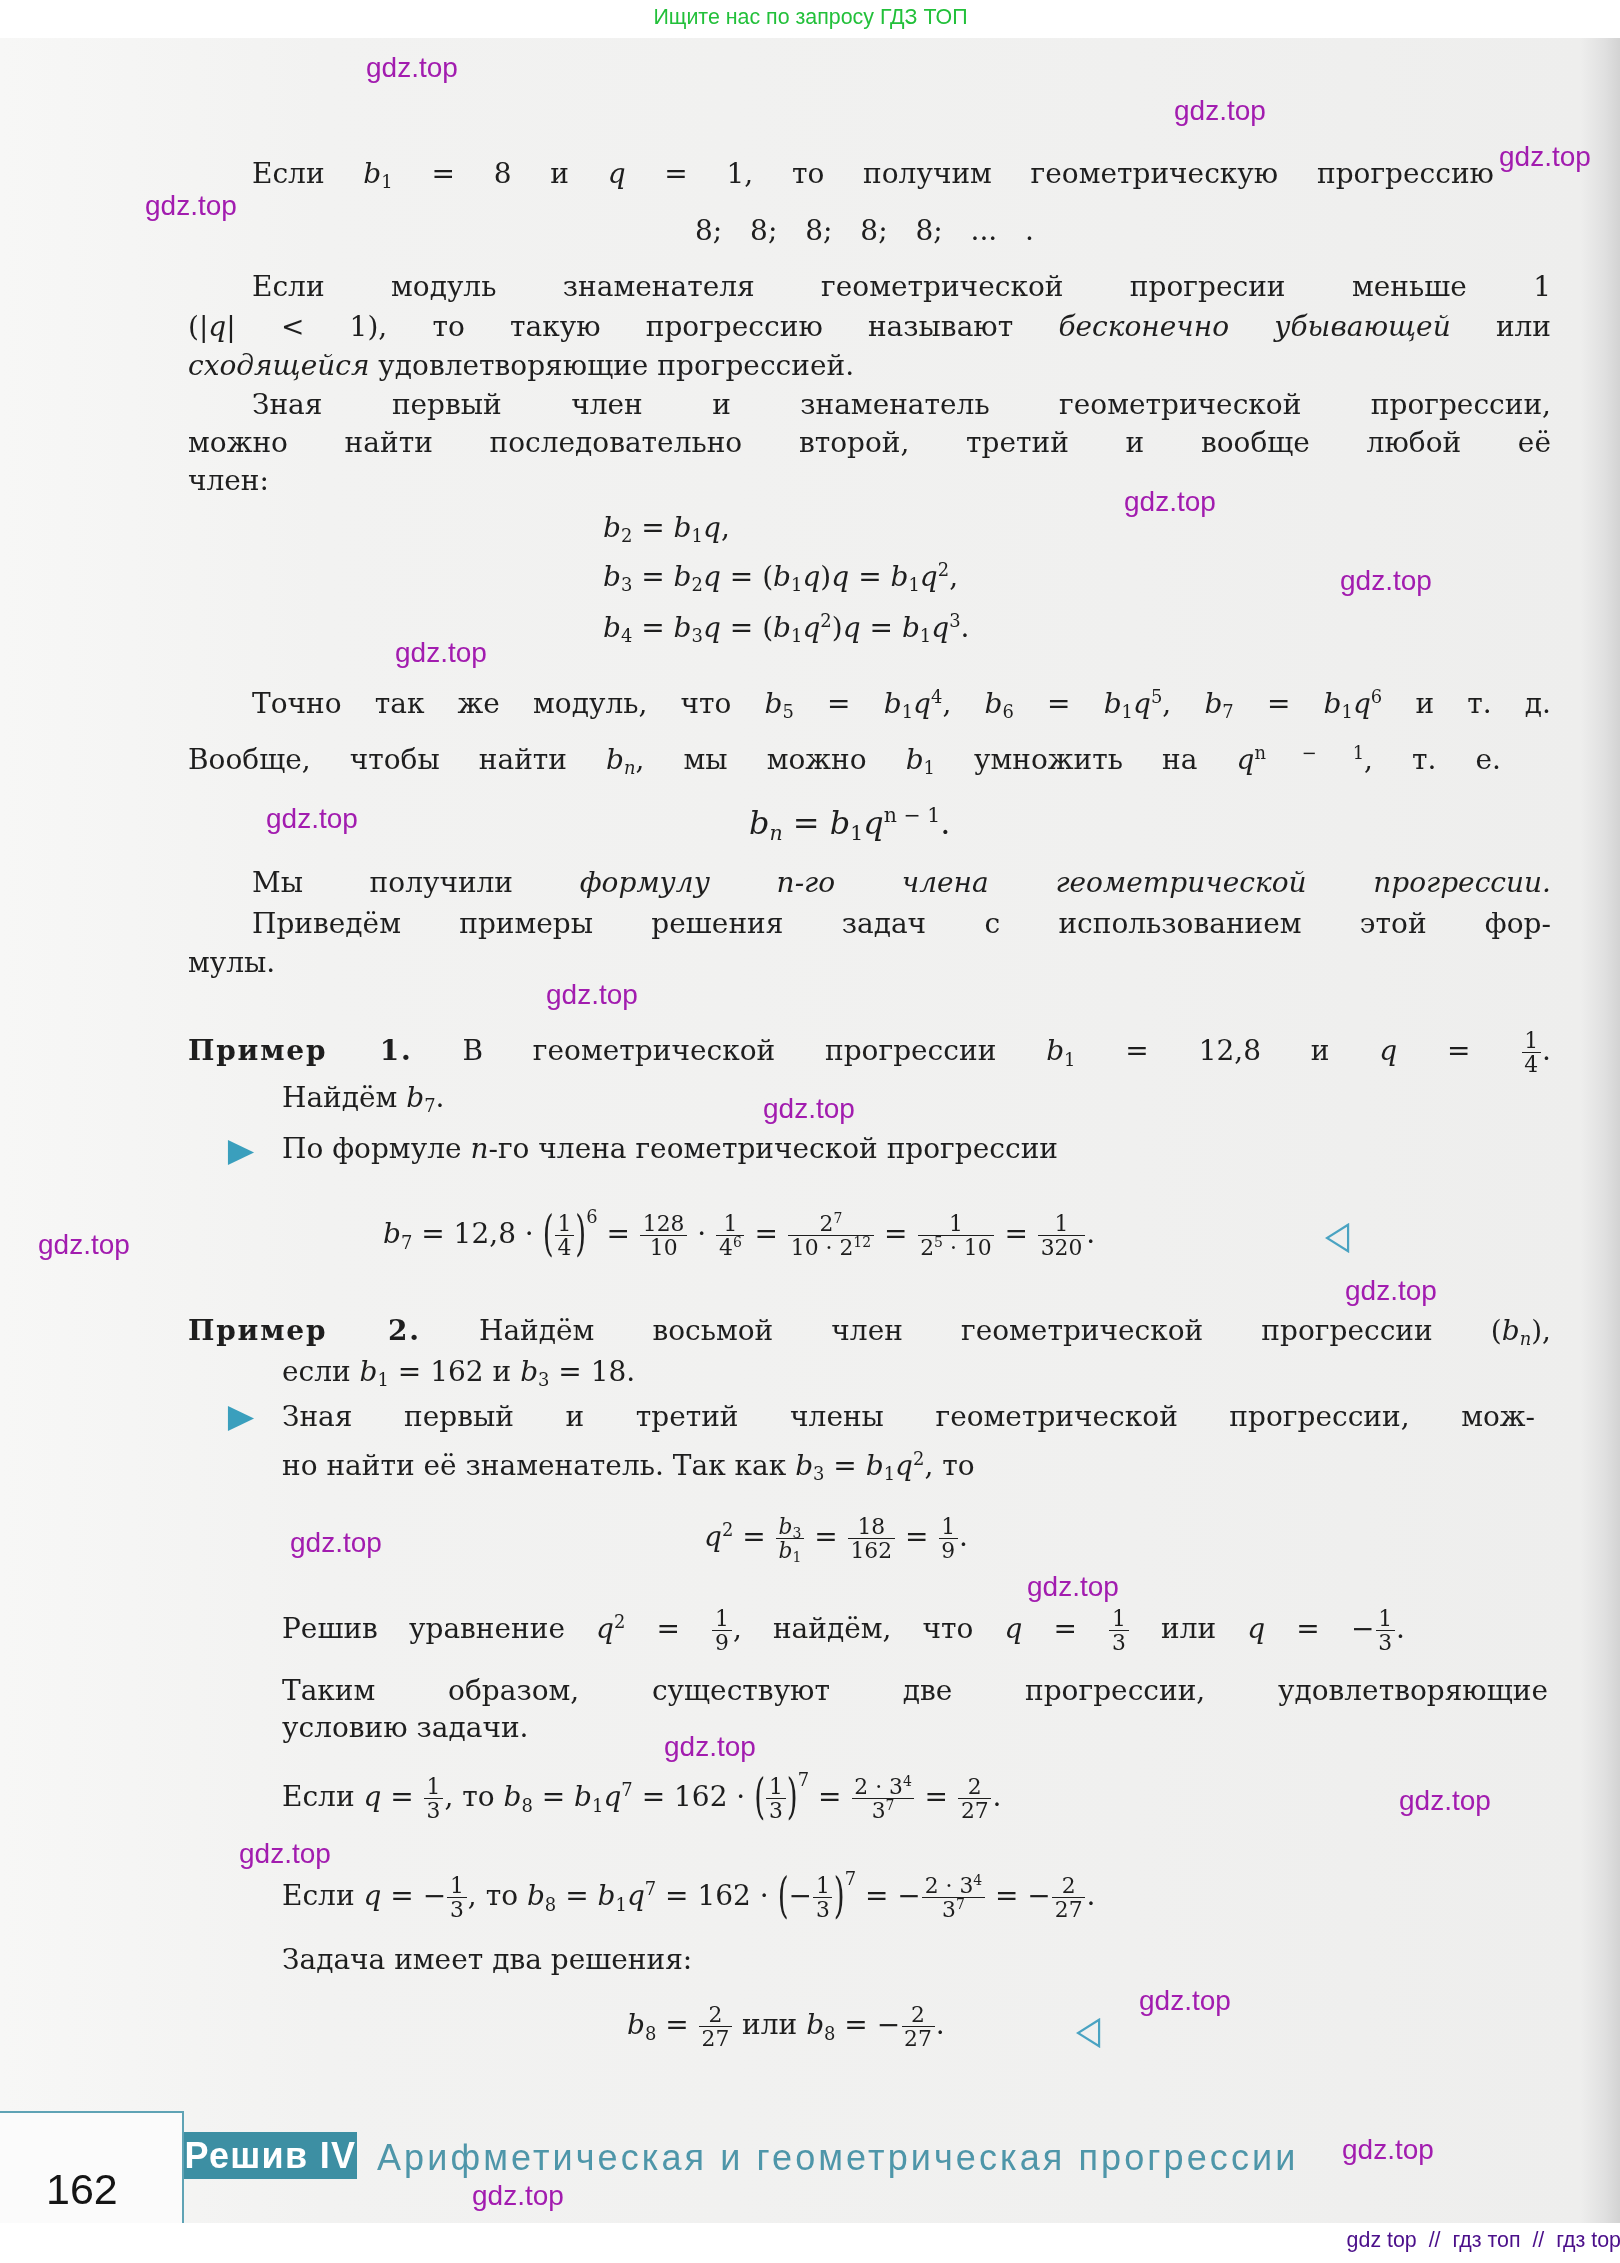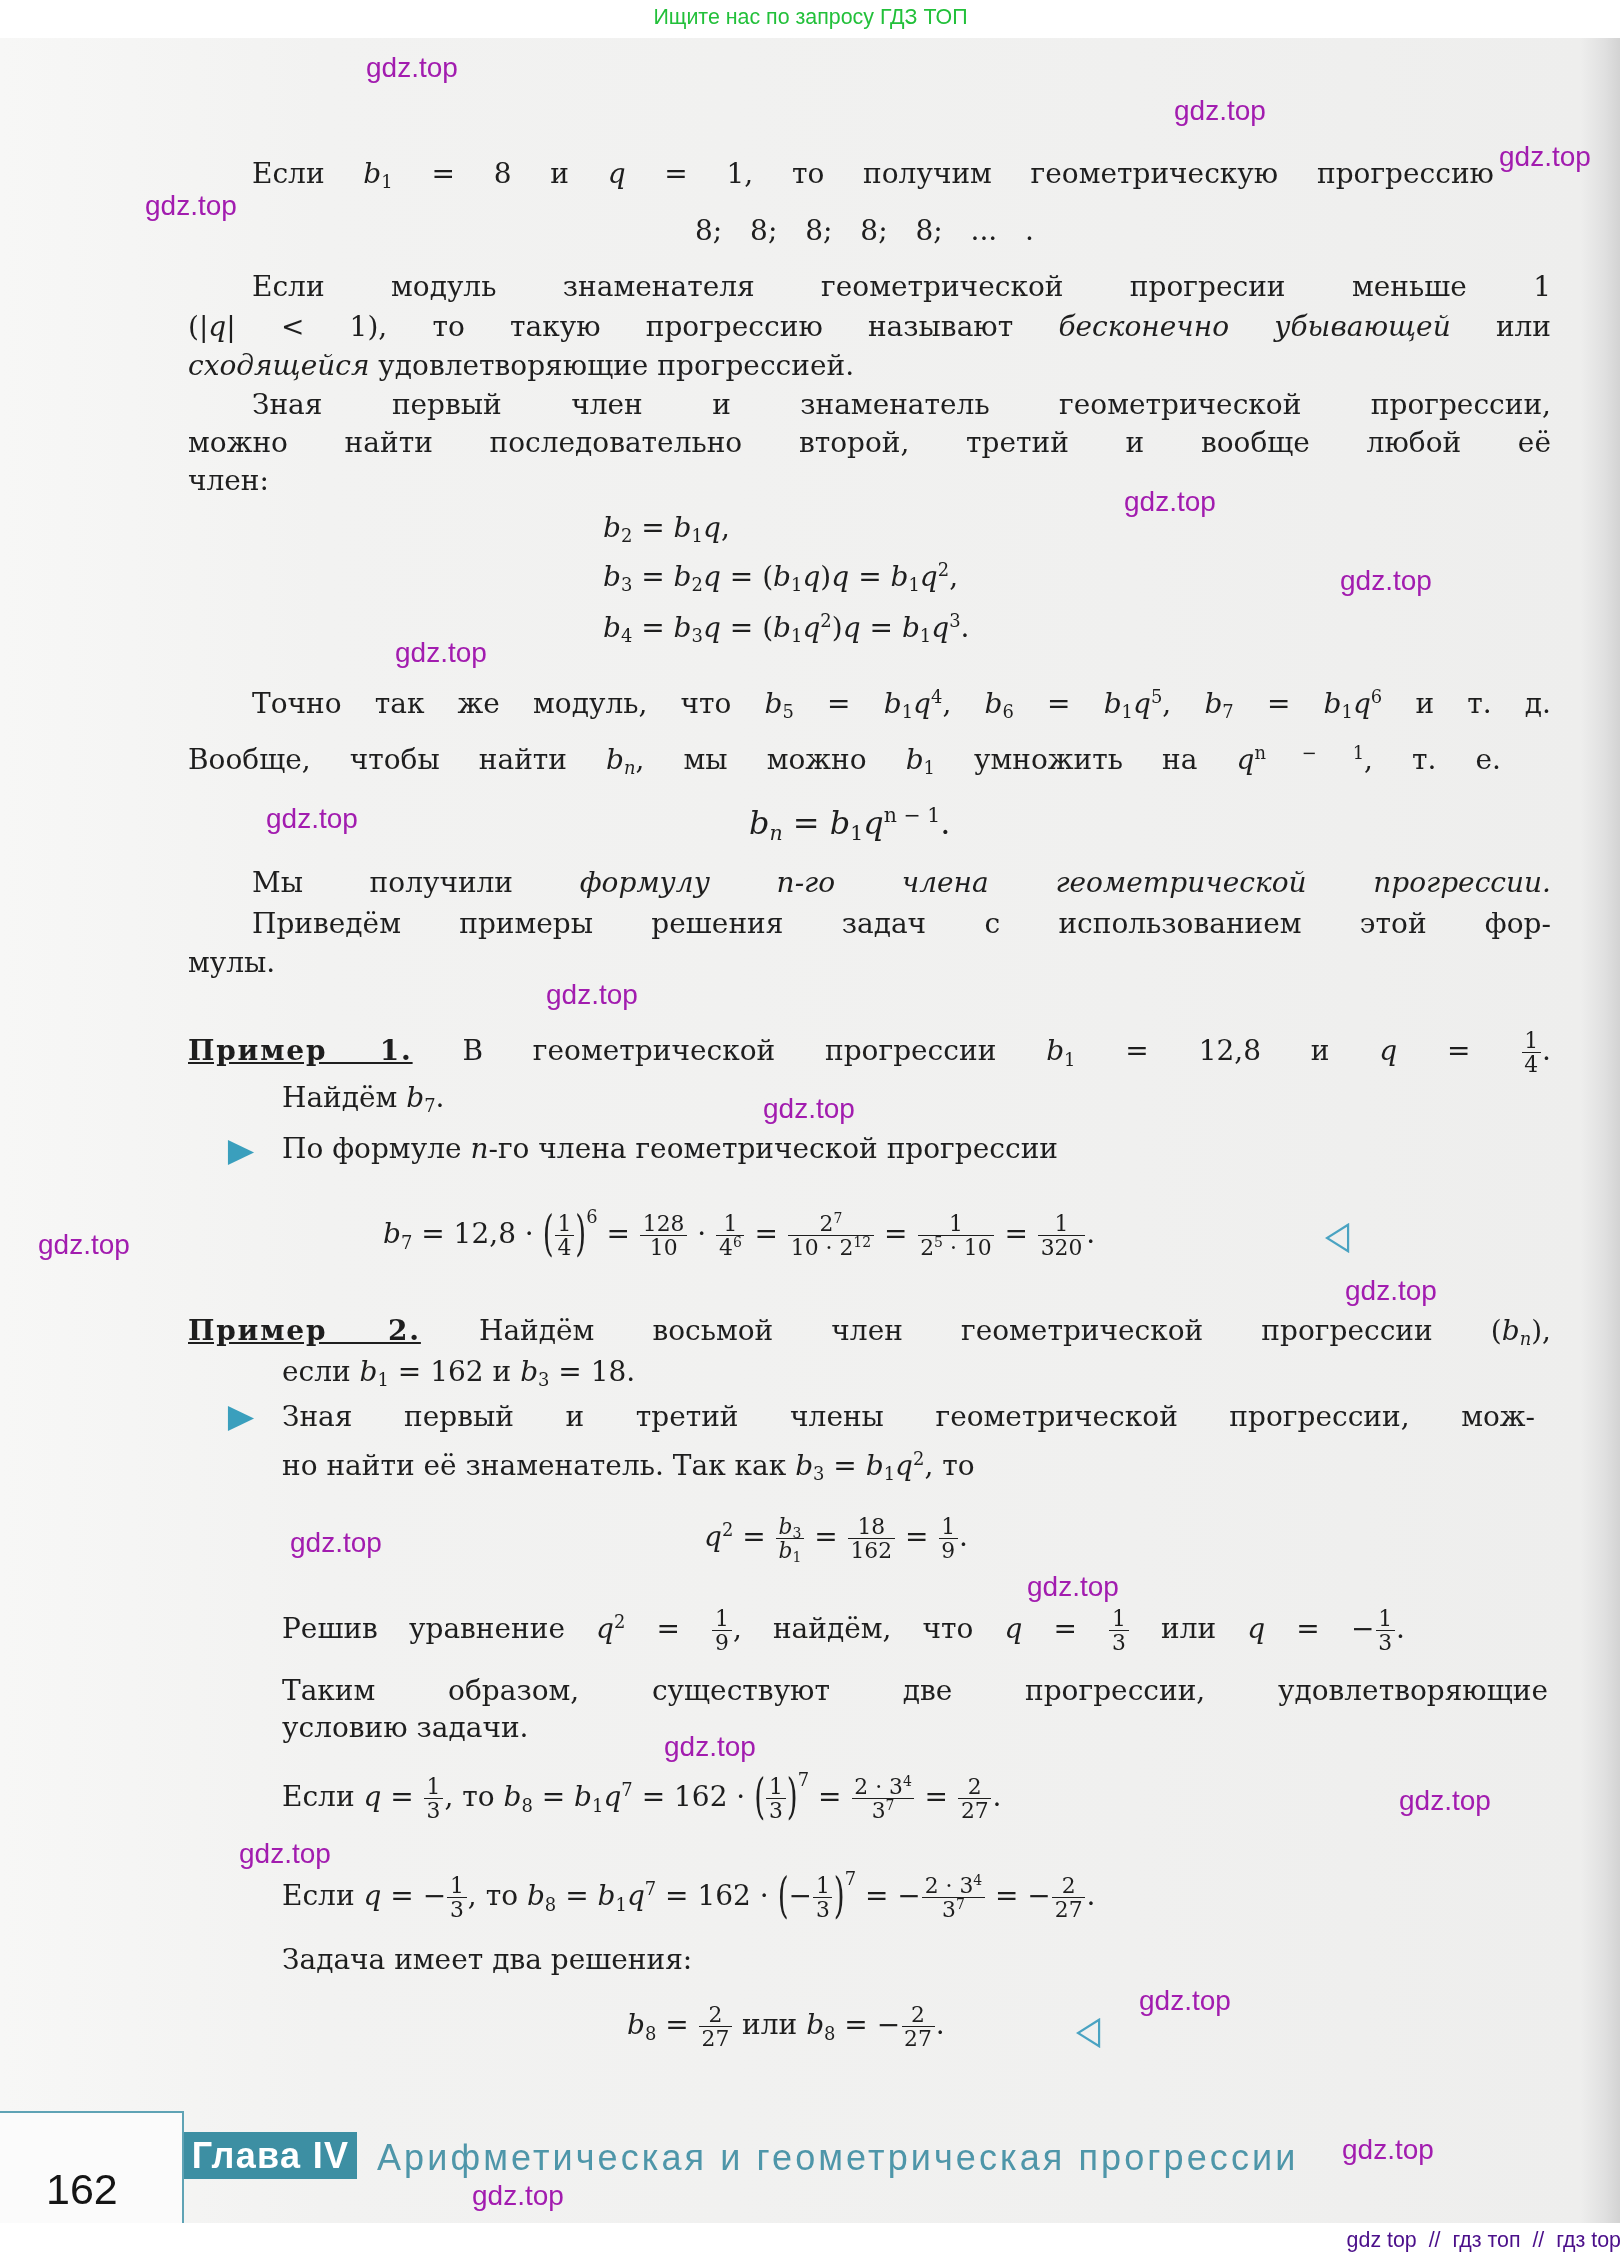--- a/index.html
+++ b/index.html
@@ -15,21 +15,21 @@
 .j{text-align:justify;text-align-last:justify;}
 .ln i,.ln em{font-style:italic;}
 sub{font-size:.64em;vertical-align:-.3em;line-height:0;}
 sup{font-size:.64em;vertical-align:.58em;line-height:0;}
 sub.it{font-style:italic;}
 sup.hi{vertical-align:1.15em;}
 .fr{display:inline-block;vertical-align:middle;text-align:center;font-size:.78em;line-height:1.06;margin:0 .06em;}
 .fr>span{display:block;padding:0 .12em;}
 .fr>.n{border-bottom:1.8px solid #1e1e1e;}
 .bp{display:inline-block;transform:scaleY(1.75);line-height:1em;font-weight:300;}
-.hd{font-weight:bold;letter-spacing:1.8px;text-decoration:underline;}
+.hd{font-weight:bold;letter-spacing:1.8px;}
 .f4{font-size:32px;line-height:43px;font-weight:normal;}
 .mark{position:absolute;}
 .pn-frame{position:absolute;left:0;top:2111px;width:184px;height:112px;border-top:2.7px solid #5fa3b5;border-right:2.7px solid #5fa3b5;background:#fbfbfb;}
 .pn{position:absolute;left:46px;top:2168px;font:43px/1 "Liberation Sans",sans-serif;color:#151515;}
 .chap-box{position:absolute;left:184px;top:2132px;width:173px;height:47px;background:#3d8fa3;color:#fff;font:bold 36px/47px "Liberation Sans",sans-serif;text-align:center;letter-spacing:1.3px;}
 .chap-title{position:absolute;left:377px;top:2140px;font:36px/1 "Liberation Sans",sans-serif;letter-spacing:3.1px;color:#4e96a9;white-space:nowrap;}
 </style>
 </head>
 <body>
 
@@ -130,18 +130,18 @@
 <div class="ln" style="top:1940px;left:282px">Задача имеет два решения:</div>
 
 <div class="ln" style="top:2003px;left:627px"><i>b</i><sub>8</sub><span> = </span><span class="fr"><span class="n">2</span><span class="d">27</span></span><span> или </span><i>b</i><sub>8</sub><span> = −</span><span class="fr"><span class="n">2</span><span class="d">27</span></span><span>.</span></div>
 
 <svg class="mark" style="left:1076px;top:2018px" width="25" height="30" viewBox="0 0 28 34">
     <polygon points="26,2 2,17 26,32" fill="none" stroke="#4aa3c2" stroke-width="2.5"></polygon>
   </svg>
 
 <div class="pn-frame"></div>
 <div class="pn">162</div>
-<div class="chap-box">Глава IV</div>
+<div class="chap-box">Решив IV</div>
 <div class="chap-title">Арифметическая и геометрическая прогрессии</div>
 
 <div class="bottom"></div>
 <div class="bottom-text">gdz top  //  гдз топ  //  гдз top</div>
 
 
 </body></html>

